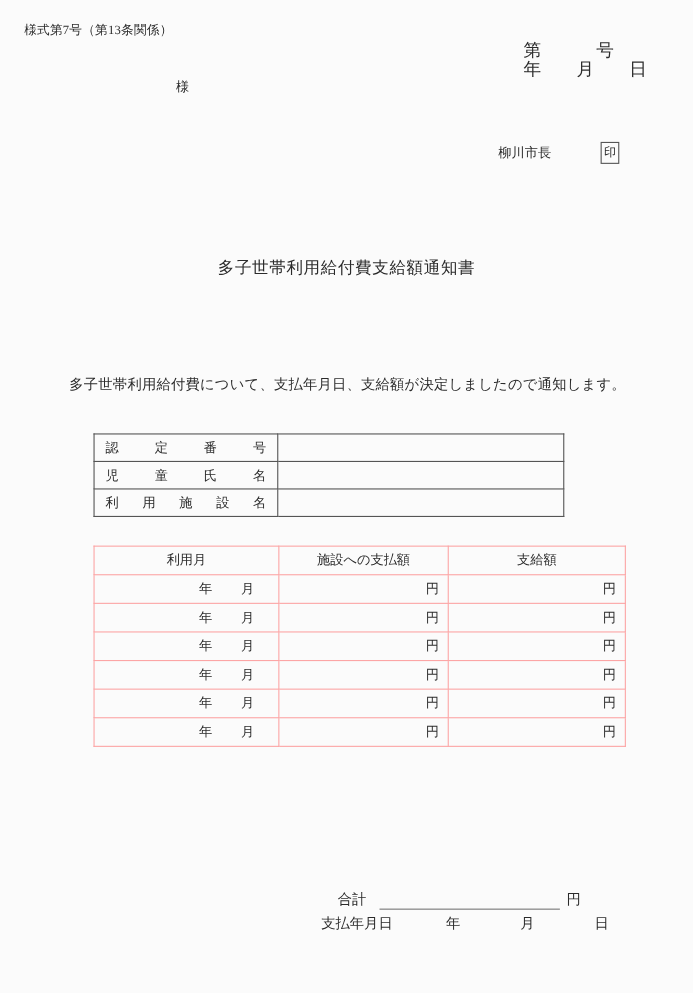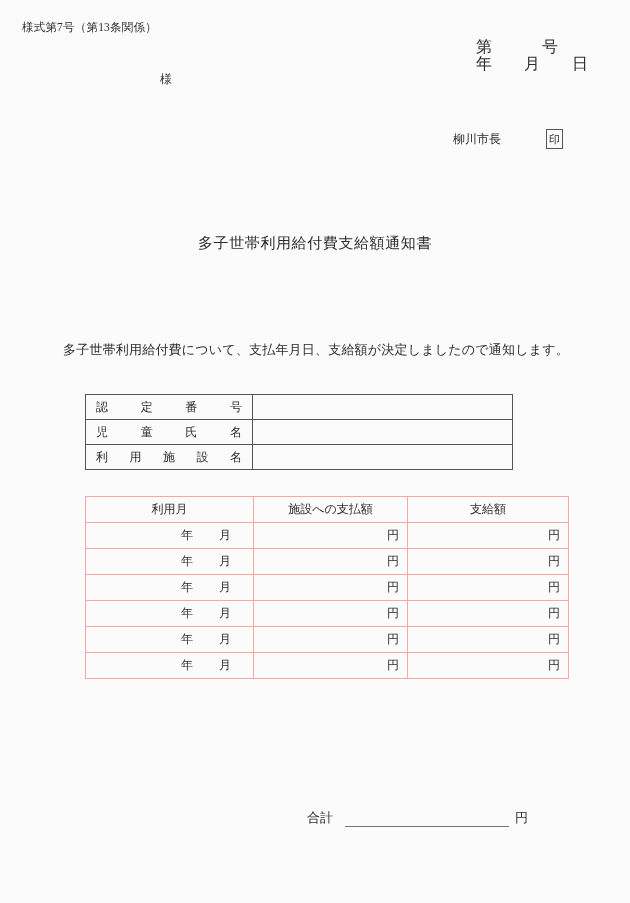--- a/index.html
+++ b/index.html
@@ -409,14 +409,23 @@
         </tr>
       </tbody>
   </table>
 
   <div class="total-line">
     <span class="total-label">合計</span>
     <span class="total-blank"></span>
     <span class="total-unit">円</span>
   </div>
 
+  <div class="pay-date">
+    <span>支払年月日</span>
+    <span class="gap-l"></span>
+    <span>年</span>
+    <span class="gap-m"></span>
+    <span>月</span>
+    <span class="gap-m"></span>
+    <span>日</span>
+  </div>
 
 </div>
 
 </body></html>

